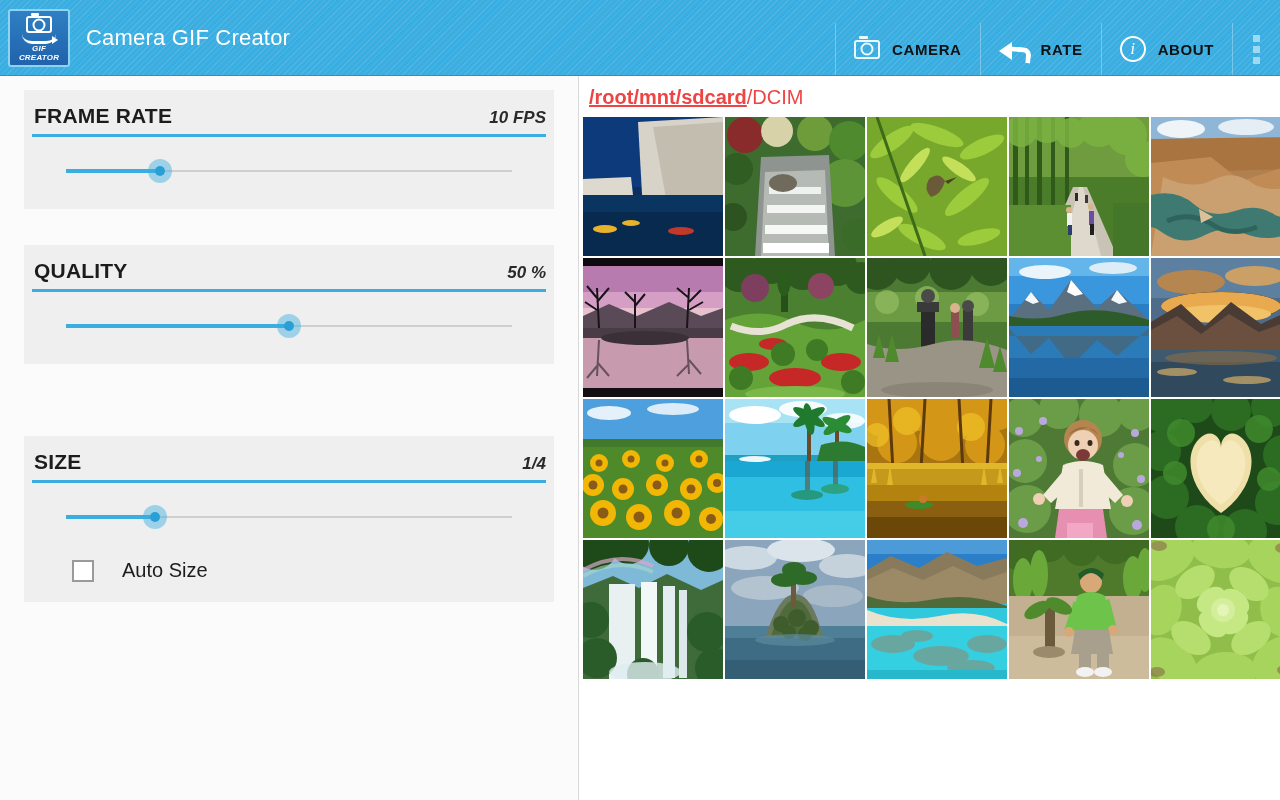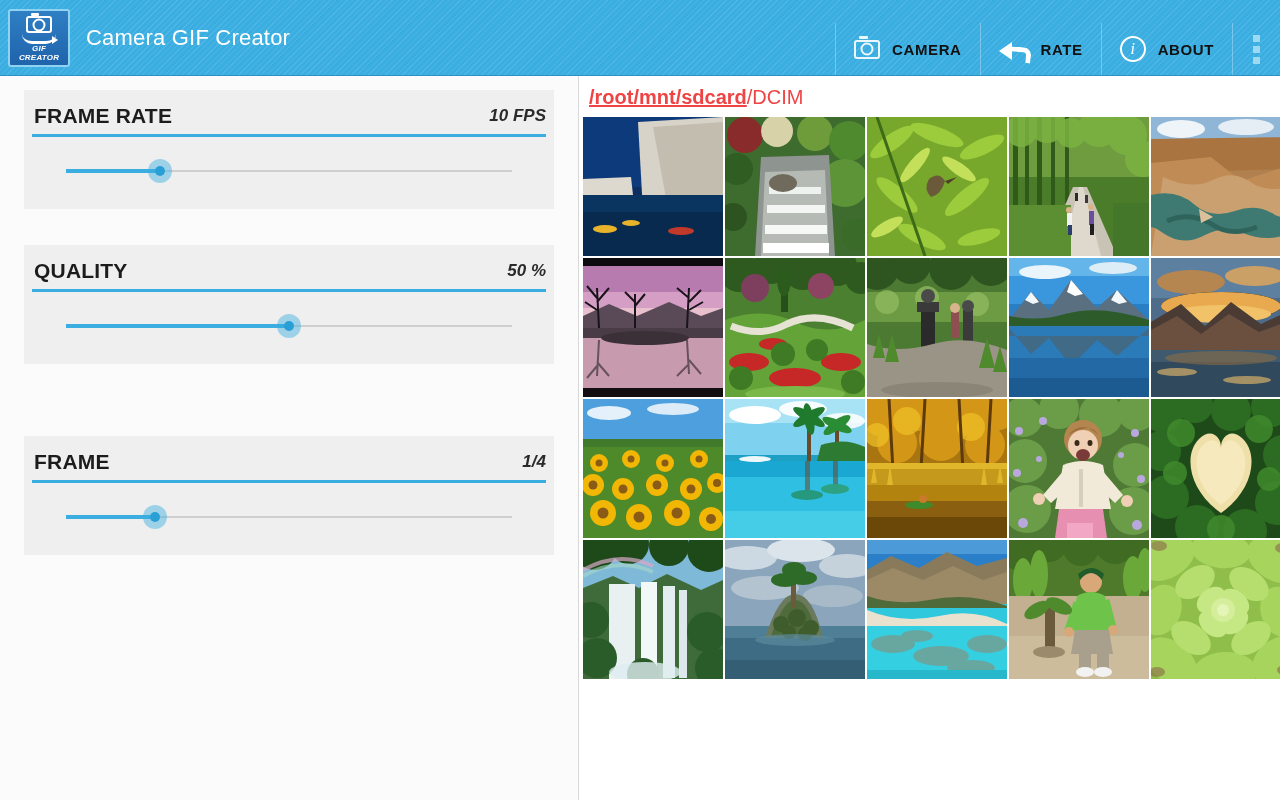--- a/index.html
+++ b/index.html
@@ -146,21 +146,21 @@
     overflow: hidden;
   }
   .setting-card {
     background: #efefef;
     margin: 0 24px;
     padding: 14px 0 0 0;
     position: relative;
   }
   .card-gap { height: 36px; background: #fbfbfb; }
   .card-head {
-    display: flex; align-items: center; justify-content: space-between;
+    display: flex; align-items: flex-end; justify-content: space-between;
     padding: 0 8px 0 10px;
   }
   .card-title {
     font-size: 21px; font-weight: bold; color: #1c1c1c; letter-spacing: .2px;
   }
   .card-value {
     font-size: 17px; font-weight: bold; font-style: italic; color: #2a2a2a;
   }
   .card-underline {
     height: 3px; background: #3aade1; margin: 6px 8px 0 8px;
@@ -295,32 +295,36 @@
       </div>
     </div>
 
     <div class="card-gap"></div>
 
 
     <div class="card-gap"></div>
 
     <div class="setting-card">
       <div class="card-head">
-        <span class="card-title">FRAME</span>
+        <span class="card-title">SIZE</span>
         <span class="card-value">1/4</span>
       </div>
       <div class="card-underline"></div>
       <div class="slider-row">
         <div class="slider">
           <div class="slider-track"></div>
           <div class="slider-fill" style="width:20%"></div>
           <div class="slider-thumb" style="left:20%">
               <i></i>
             </div>
         </div>
+      </div>
+      <div class="checkbox-row">
+        <span class="checkbox"></span>
+        <span class="checkbox-label">Auto Size</span>
       </div>
     </div>
 
   </div>
 
   <div class="right-panel">
     <div class="breadcrumb">
       <span class="crumb-link">/root/mnt/sdcard</span><span class="crumb-current">/DCIM</span>
     </div>
 

